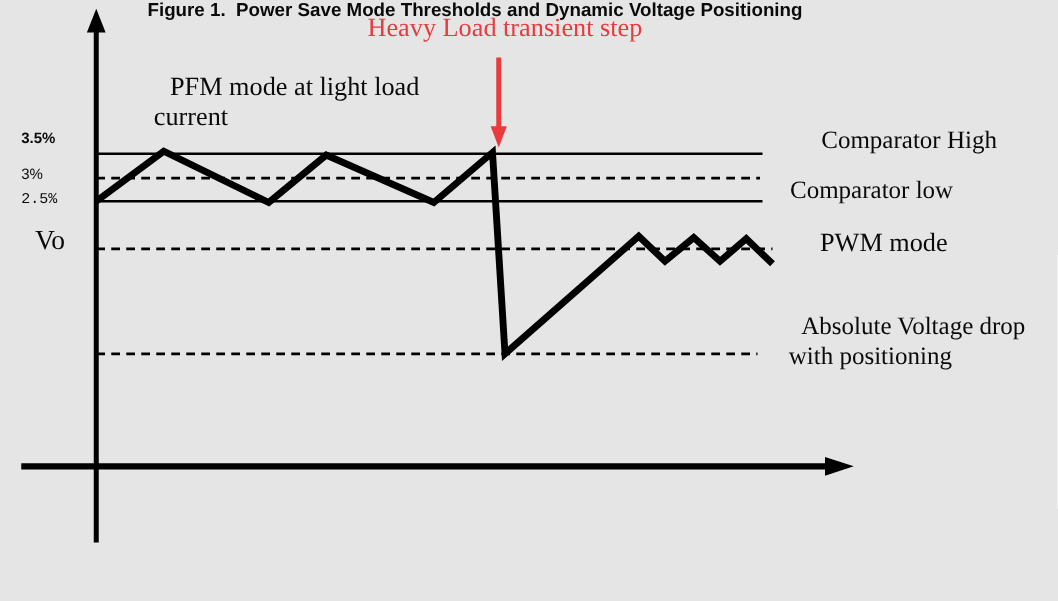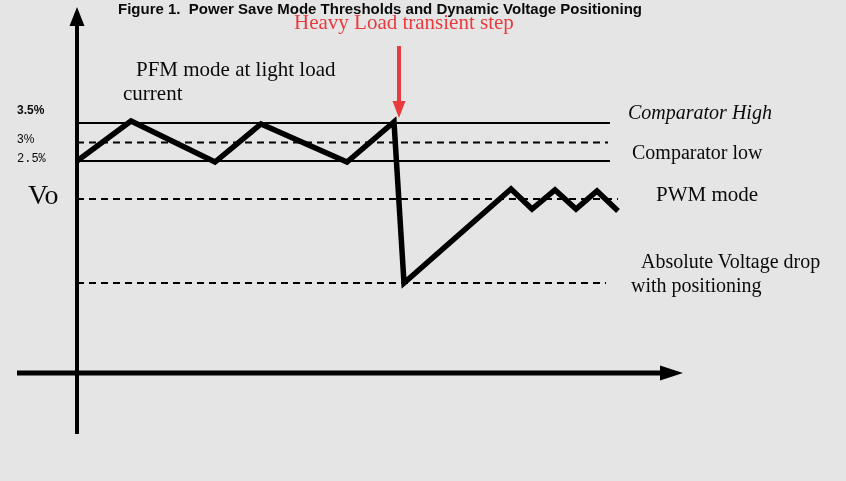--- a/index.html
+++ b/index.html
@@ -23,21 +23,21 @@
   .dashed    { stroke-dasharray: 7 5; stroke-width: 2.2; }
   .wave      { stroke: #000; stroke-width: 5.5; fill: none; stroke-linejoin: miter; stroke-miterlimit: 14; }
   .ink-fill  { fill: #000; stroke: none; }
   .red-line  { stroke: var(--accent, #e83a3e); stroke-width: 4; fill: none; }
   .red-fill  { fill: var(--accent, #e83a3e); stroke: none; }
   
   .lbl { position: absolute; white-space: pre; color: #0a0a0a; line-height: 1.05; }
   .serif-lg { font-size: 21px; }
   .serif-md { font-size: 20px; }
   .tick { font-family: "Liberation Sans", "DejaVu Sans", sans-serif; font-size: 12px; font-weight: 500; }
-  .vo-lbl { font-size: 28px; text-align: center; }
+  .vo-lbl { font-size: 22px; text-align: center; }
   .red-text { color: var(--accent, #e83a3e); }
   .caption {
     position: absolute;
     left: 0; top: 447;
     width: 760px;
     text-align: center;
     font-family: "Liberation Sans", "DejaVu Sans", sans-serif;
     font-weight: bold;
     font-size: 15px;
     color: #0a0a0a;
@@ -67,21 +67,21 @@
   <div class="lbl serif-lg red-text" style="left:294px; top:11px;">Heavy Load transient step</div>
 
   <div class="lbl serif-lg" style="left:136px; top:58px;">PFM mode at light load</div>
   <div class="lbl serif-lg" style="left:123px; top:82px;">current</div>
 
   <div class="lbl tick" style="left:17px; top:104px;font-weight:bold;">3.5%</div>
   <div class="lbl tick" style="left:17px; top:133px;">3%</div>
   <div class="lbl tick" style="left:17px; top:153px;font-family:Liberation Mono, monospace;">2.5%</div>
   <div class="lbl vo-lbl" style="left:28px; top:180px;">Vo</div>
 
-  <div class="lbl serif-md" style="left:628px; top:102px;font-style:italic;">Comparator High</div>
+  <div class="lbl serif-md" style="left:657px; top:102px;">Comparator High</div>
   <div class="lbl serif-md" style="left:632px; top:142px;">Comparator low</div>
   <div class="lbl serif-lg" style="left:656px; top:183px;">PWM mode</div>
 
   <div class="lbl serif-md" style="left:641px; top:251px;">Absolute Voltage drop</div>
   <div class="lbl serif-md" style="left:631px; top:275px;">with positioning</div>
 
   <div class="caption">Figure 1.  Power Save Mode Thresholds and Dynamic Voltage Positioning</div>
 
 </div>
 

